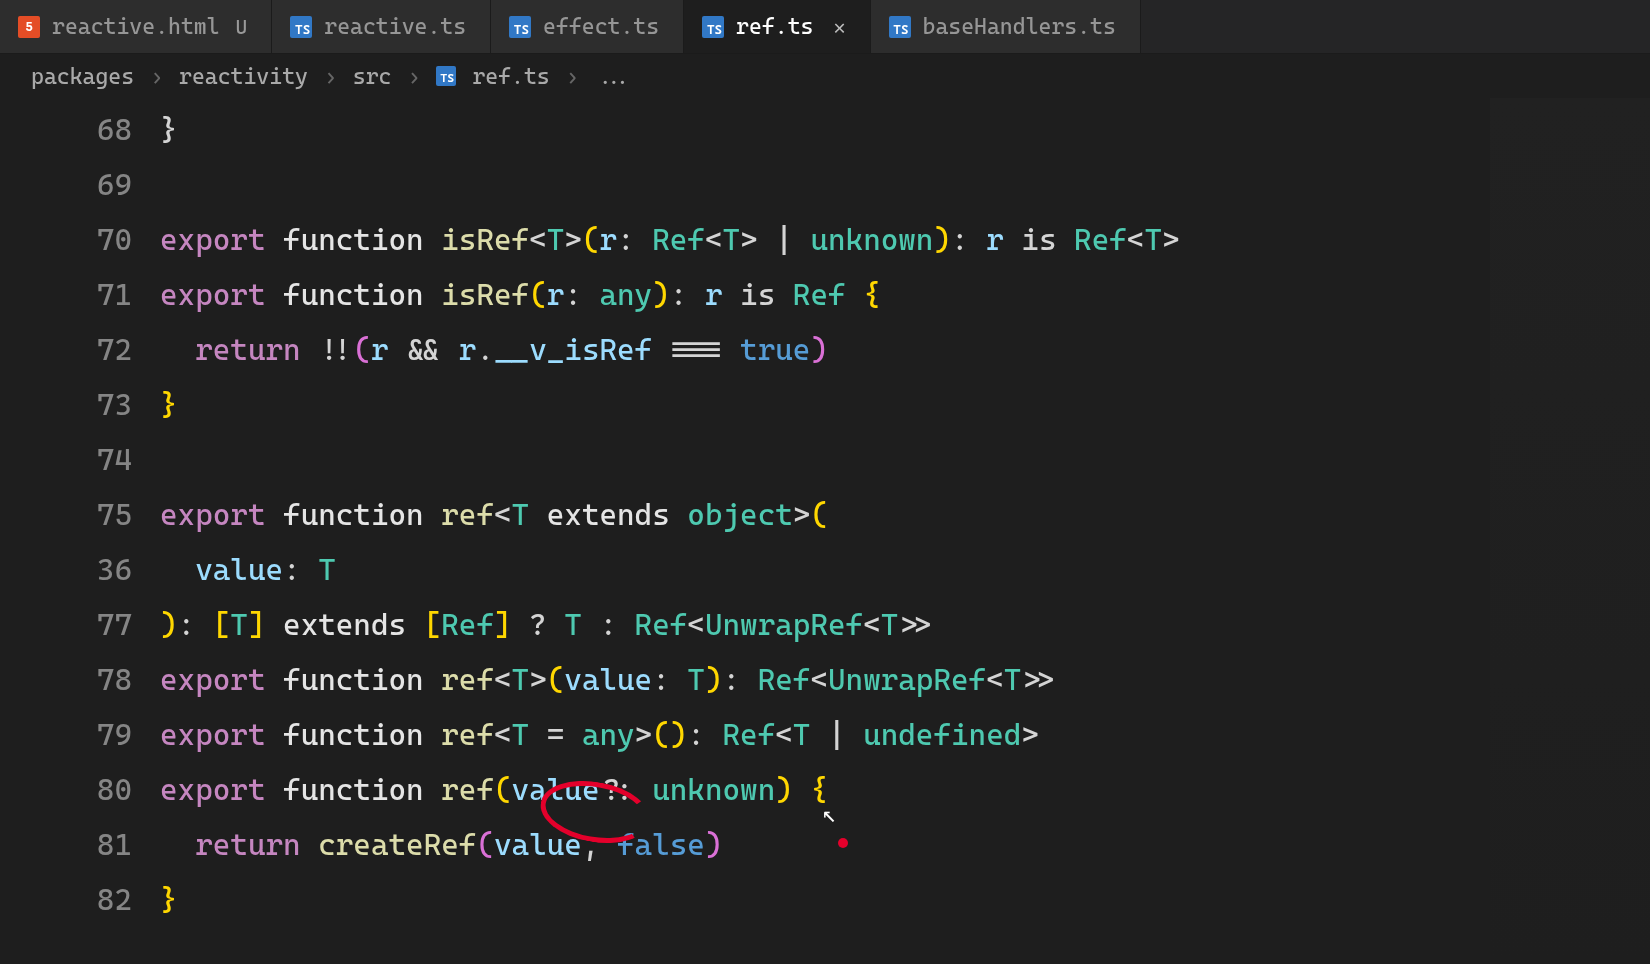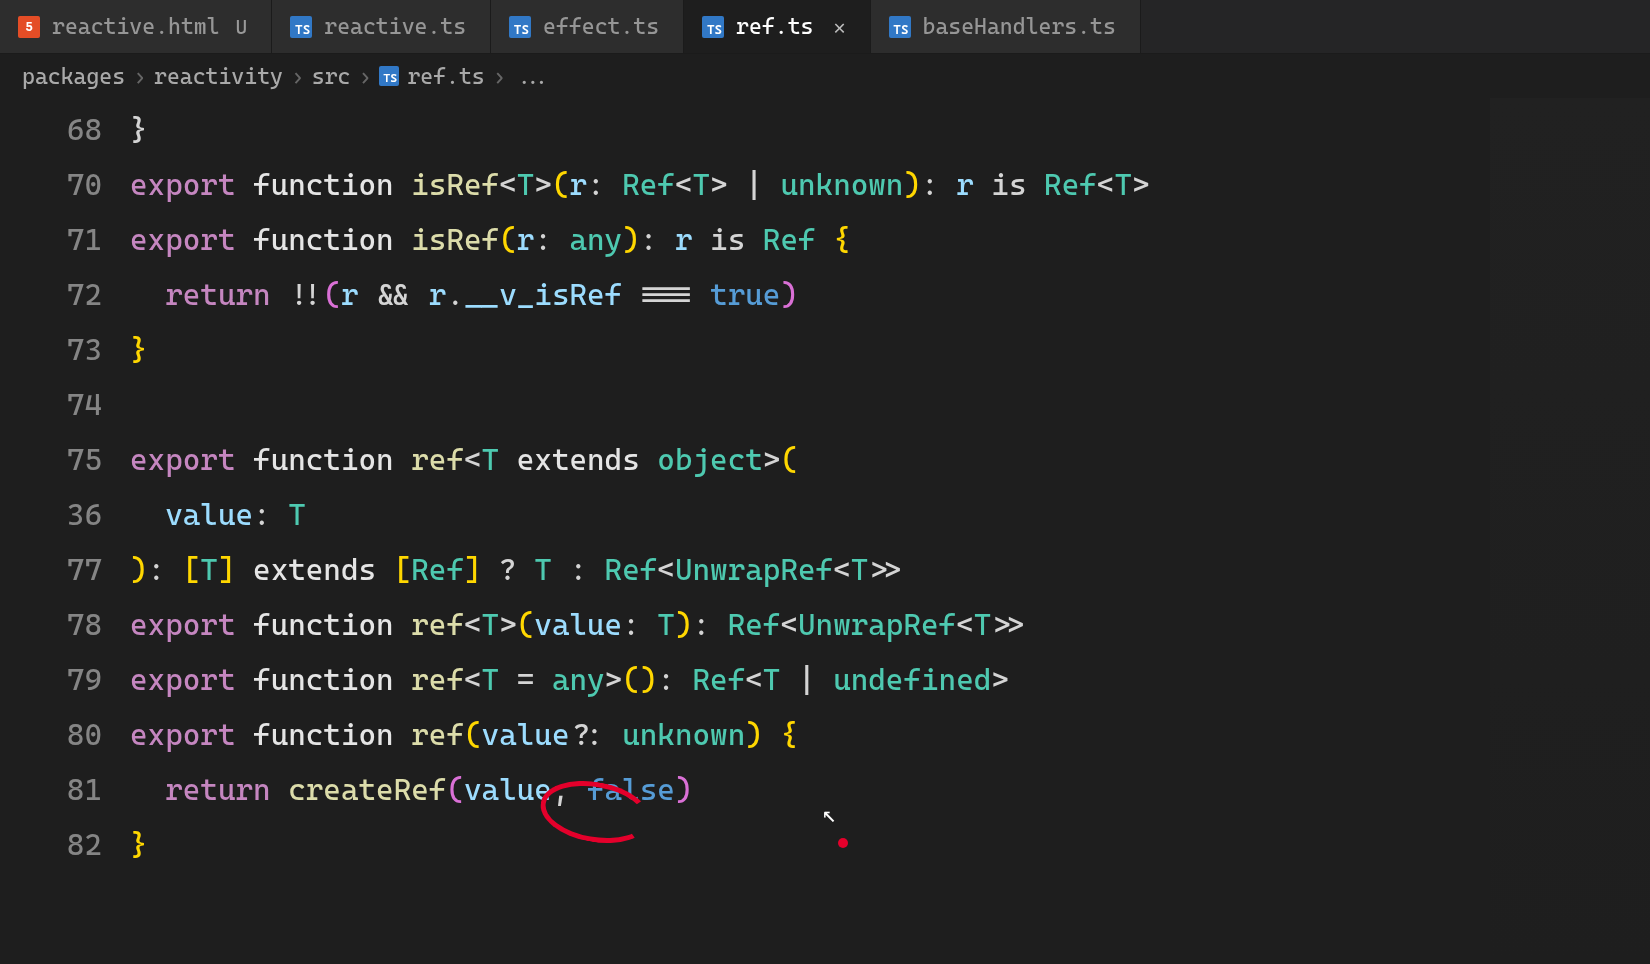--- a/index.html
+++ b/index.html
@@ -41,33 +41,35 @@
   .tab .icon-html {
     width:22px;height:22px;background:#e44d26;color:#fff;
     font-size:13px;font-weight:bold;display:flex;align-items:center;
     justify-content:center;border-radius:2px;
   }
   .tab .close {
     color:#bbb;font-size:20px;margin-left:8px;
   }
   .tab .modified { color:#999;font-size:20px;margin-left:4px; }
   .breadcrumbs {
-    display:flex;align-items:center;gap:8px;
+    display:flex;align-items:center;gap:16px;
     padding:8px 22px;font-size:22px;color:#a9a9a9;
     height:44px;
+    margin-left:9px;
   }
   .breadcrumbs .chev { color:#666; }
   .breadcrumbs .icon-ts {
     width:20px;height:20px;background:#3178c6;color:#fff;
     font-size:12px;font-weight:bold;display:flex;align-items:flex-end;
     justify-content:flex-end;padding:0 2px 1px 0;border-radius:2px;
   }
   .editor {
     position:relative;
     padding-top:4px;
+    padding-left:30px;
   }
   .line {
     display:flex;
     font-size:30px;
     line-height:55px;
     white-space:pre;
   }
   .gutter {
     width:130px;
     text-align:right;
@@ -146,20 +148,21 @@
     <span>src</span>
     <span class="chev">›</span>
     <span class="icon-ts">TS</span>
     <span>ref.ts</span>
     <span class="chev">›</span>
     <span>...</span>
   </div>
 
 <div class="editor" id="editor">
     <div class="line"><div class="gutter">68</div><div class="code"><span class="punct">}</span></div></div>
+    <div class="line"><div class="gutter">69</div><div class="code"></div></div>
     <div class="line"><div class="gutter">70</div><div class="code"><span class="kw-export">export </span><span class="kw-func">function </span><span class="fn">isRef</span><span class="punct">&lt;</span><span class="type">T</span><span class="punct">&gt;</span><span class="brack">(</span><span class="var">r</span><span class="op">: </span><span class="type">Ref</span><span class="punct">&lt;</span><span class="type">T</span><span class="punct">&gt; | </span><span class="type">unknown</span><span class="brack">)</span><span class="op">: </span><span class="var">r</span><span class="op"> is </span><span class="type">Ref</span><span class="punct">&lt;</span><span class="type">T</span><span class="punct">&gt;</span></div></div>
     <div class="line"><div class="gutter">71</div><div class="code"><span class="kw-export">export </span><span class="kw-func">function </span><span class="fn">isRef</span><span class="brack">(</span><span class="var">r</span><span class="op">: </span><span class="type">any</span><span class="brack">)</span><span class="op">: </span><span class="var">r</span><span class="op"> is </span><span class="type">Ref</span><span class="punct"> </span><span class="brack">{</span></div></div>
     <div class="line"><div class="gutter">72</div><div class="code">  <span class="kw-return">return </span><span class="op">!!</span><span class="brack2">(</span><span class="var">r</span><span class="op"> &amp;&amp; </span><span class="var">r</span><span class="op">.</span><span class="var">__v_isRef</span><span class="op"> === </span><span class="const">true</span><span class="brack2">)</span></div></div>
     <div class="line"><div class="gutter">73</div><div class="code"><span class="brack">}</span></div></div>
     <div class="line"><div class="gutter">74</div><div class="code"></div></div>
     <div class="line"><div class="gutter">75</div><div class="code"><span class="kw-export">export </span><span class="kw-func">function </span><span class="fn">ref</span><span class="punct">&lt;</span><span class="type">T</span><span class="kw-func"> extends </span><span class="type">object</span><span class="punct">&gt;</span><span class="brack">(</span></div></div>
     <div class="line"><div class="gutter">36</div><div class="code">  <span class="var">value</span><span class="op">: </span><span class="type">T</span></div></div>
     <div class="line"><div class="gutter">77</div><div class="code"><span class="brack">)</span><span class="op">: </span><span class="brack">[</span><span class="type">T</span><span class="brack">]</span><span class="kw-func"> extends </span><span class="brack">[</span><span class="type">Ref</span><span class="brack">]</span><span class="op"> ? </span><span class="type">T</span><span class="op"> : </span><span class="type">Ref</span><span class="punct">&lt;</span><span class="type">UnwrapRef</span><span class="punct">&lt;</span><span class="type">T</span><span class="punct">&gt;&gt;</span></div></div>
     <div class="line"><div class="gutter">78</div><div class="code"><span class="kw-export">export </span><span class="kw-func">function </span><span class="fn">ref</span><span class="punct">&lt;</span><span class="type">T</span><span class="punct">&gt;</span><span class="brack">(</span><span class="var">value</span><span class="op">: </span><span class="type">T</span><span class="brack">)</span><span class="op">: </span><span class="type">Ref</span><span class="punct">&lt;</span><span class="type">UnwrapRef</span><span class="punct">&lt;</span><span class="type">T</span><span class="punct">&gt;&gt;</span></div></div>
     <div class="line"><div class="gutter">79</div><div class="code"><span class="kw-export">export </span><span class="kw-func">function </span><span class="fn">ref</span><span class="punct">&lt;</span><span class="type">T</span><span class="op"> = </span><span class="type">any</span><span class="punct">&gt;</span><span class="brack">(</span><span class="brack">)</span><span class="op">: </span><span class="type">Ref</span><span class="punct">&lt;</span><span class="type">T</span><span class="op"> | </span><span class="type">undefined</span><span class="punct">&gt;</span></div></div>

